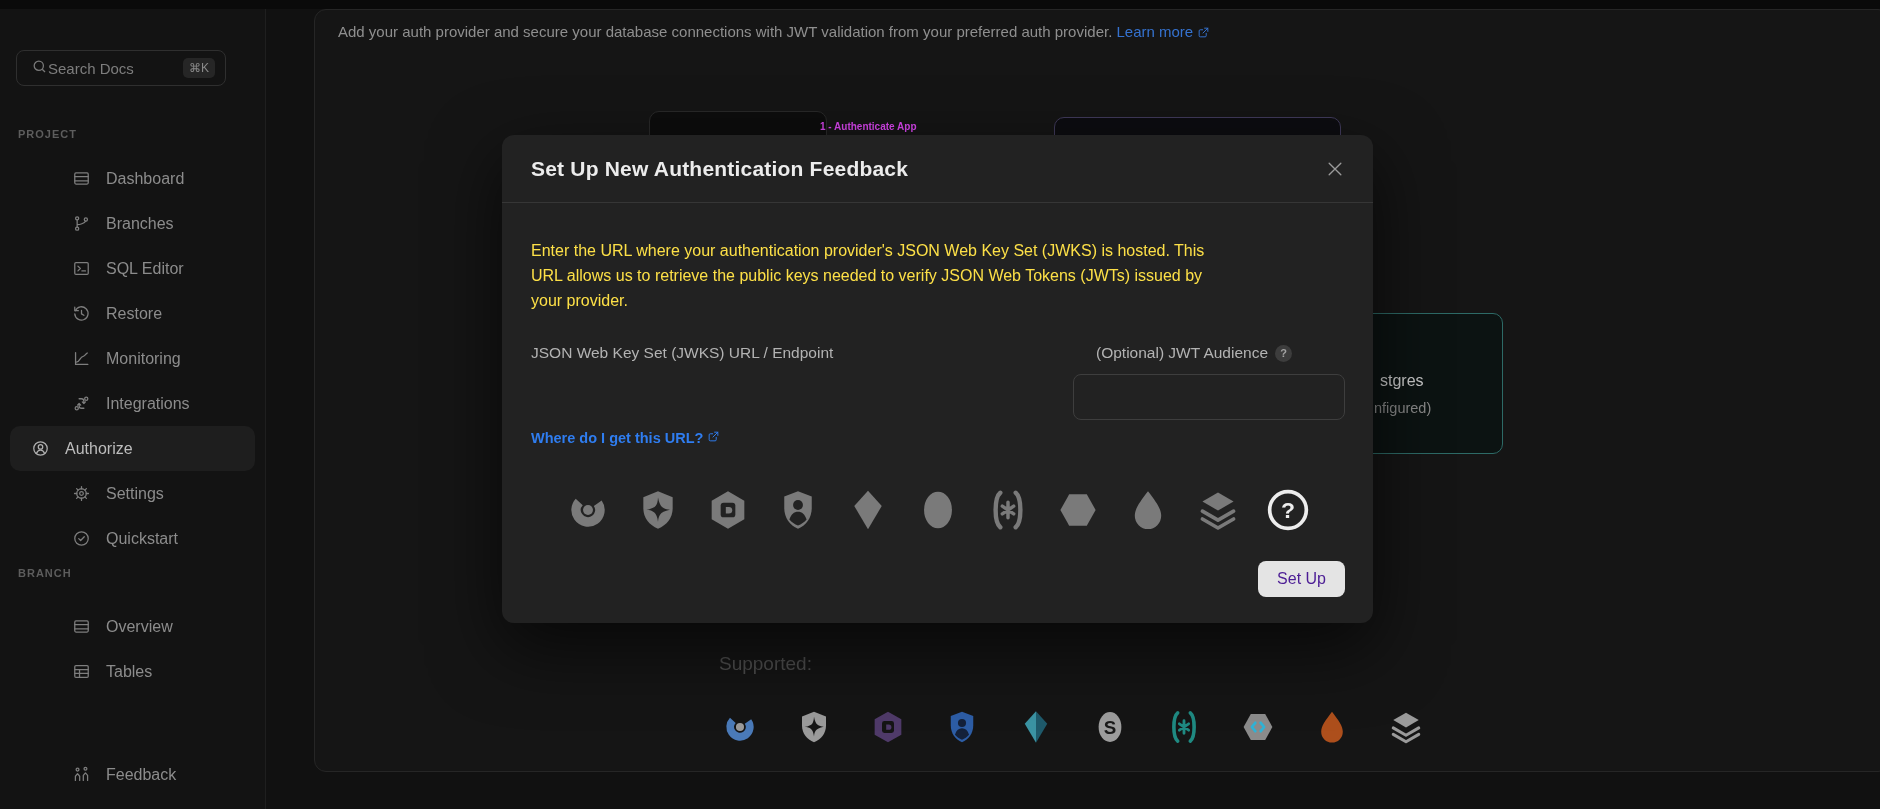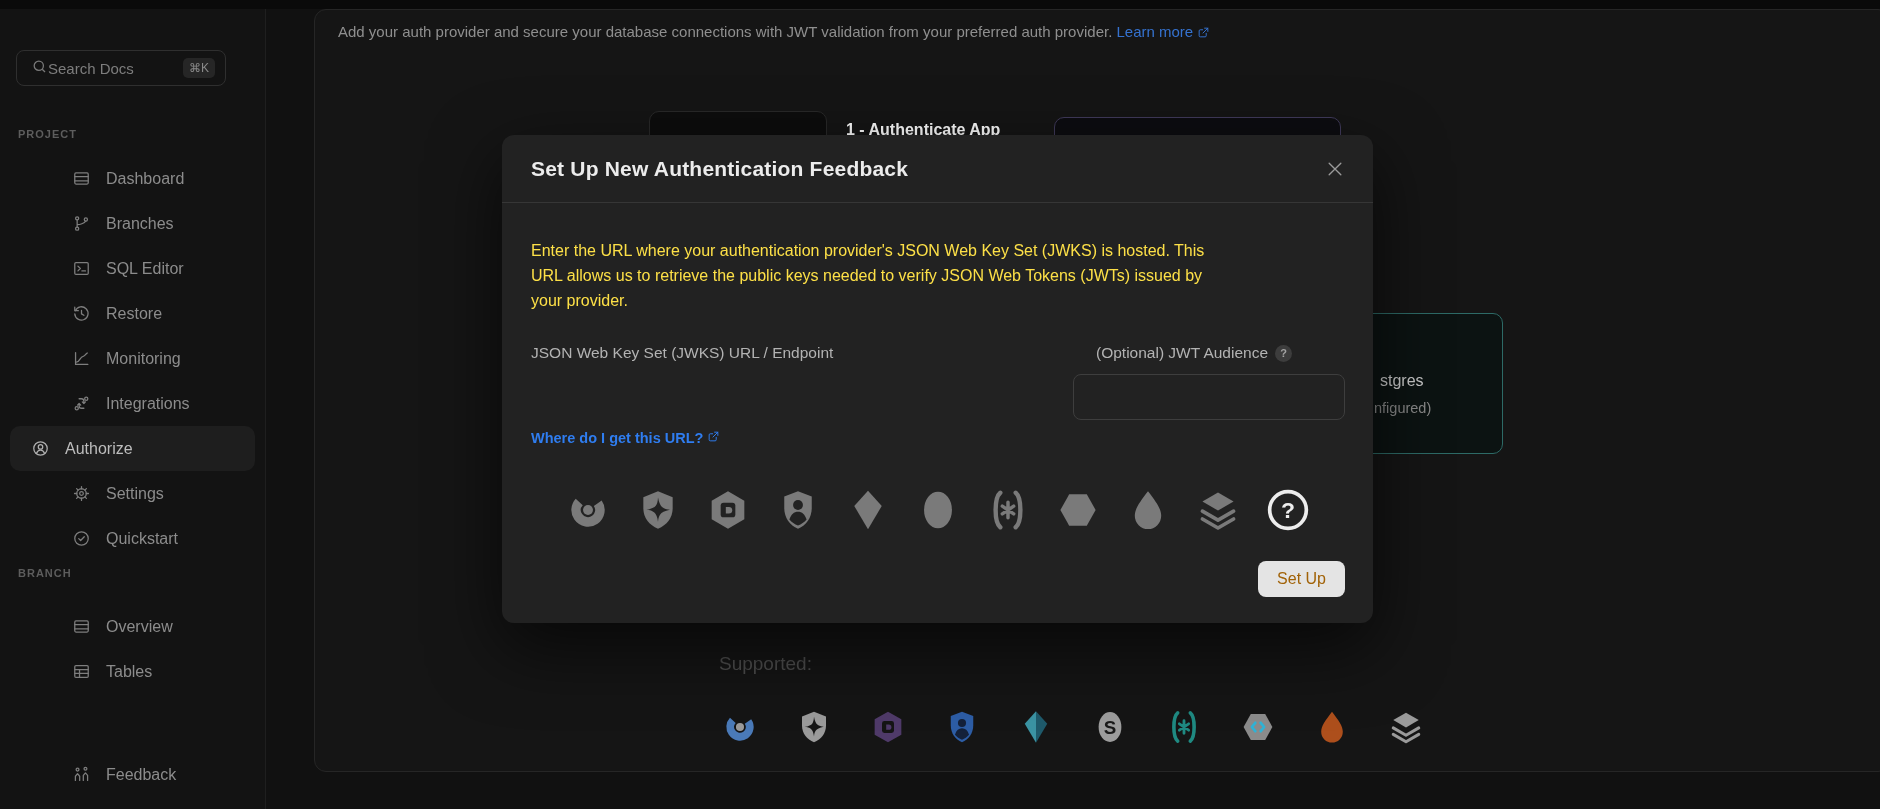--- a/index.html
+++ b/index.html
@@ -29,21 +29,21 @@
   .panel { position:absolute; left:314px; top:9px; width:1576px; height:763px; background:#151515;
            border:1px solid #262626; border-radius:12px; }
   .topbar-text { position:absolute; left:23px; top:13px; font-size:15px; color:#8f8f8f; white-space:nowrap; }
   .topbar-text .lm { color:#3572cf; cursor:pointer; }
   .ext-icon { display:inline-block; vertical-align:-2px; margin-left:4px; }
   .ext-icon svg { stroke:#3572cf; fill:none; stroke-width:1.8; stroke-linecap:round; stroke-linejoin:round; }
   .blue-link .ext-icon svg { stroke:#2f7df0; }
 
   .bg-box1 { position:absolute; left:334px; top:101px; width:178px; height:58px; background:#0d0d0d;
              border:1px solid #292929; border-radius:10px; }
-  .step-label { position:absolute; left:531px; top:111px; font-size:16px; font-weight:600; color:#ffffff; white-space:nowrap; }
+  .step-label { position:absolute; left:505px; top:111px; font-size:10px; font-weight:600; color:#d946ef; white-space:nowrap; }
   .bg-box2 { position:absolute; left:739px; top:107px; width:287px; height:54px; background:#0d0d11;
              border:1px solid #403a5a; border-radius:10px; }
   .pg-card { position:absolute; left:986px; top:303px; width:202px; height:141px; background:#0c1312;
              border:1px solid #2d6a66; border-radius:10px; overflow:hidden; }
   .pg-line1 { position:absolute; left:78px; top:58px; font-size:16px; color:#c9c9c9; }
   .pg-line2 { position:absolute; left:72px; top:86px; font-size:14.5px; color:#888888; }
 
   .supported-label { position:absolute; left:404px; top:643px; font-size:19px; color:#4e4e4e; }
   .sup-row { position:absolute; left:407px; top:699px; display:flex; gap:38px; }
   .sup-icon { width:36px; height:36px; }
@@ -65,21 +65,21 @@
   .inp { position:absolute; top:239px; height:46px; border-radius:8px; font-size:16px; color:#dedede;
          font-family:"Liberation Sans", sans-serif; padding:0 13px; outline:none; }
   .inp1 { left:29px; width:523px; background:#171717; border:1px solid #444444; }
   .inp2 { left:571px; width:272px; background:#222222; border:1px solid #3e3e3e; }
   .blue-link { position:absolute; left:29px; top:295px; font-size:14.5px; font-weight:700; color:#2f7df0;
                cursor:pointer; display:flex; align-items:center; }
   .prov-row { position:absolute; left:29px; top:353px; width:813px; display:flex; justify-content:center;
               gap:26px; align-items:center; }
   .prov { width:44px; height:44px; cursor:pointer; }
   .setup-btn { position:absolute; right:28px; top:426px; height:36px; padding:2px 19px; background:#e4e4e4;
-               color:#a16207; font-size:16px; font-weight:500; border:none; border-radius:8px; cursor:pointer;
+               color:#4c1d95; font-size:16px; font-weight:500; border:none; border-radius:8px; cursor:pointer;
                font-family:"Liberation Sans", sans-serif; }
 </style>
 </head>
 <body>
 
 <div id="app">
   <div class="topstrip"></div>
 
   <div class="sidebar">
     <div class="searchbox">

